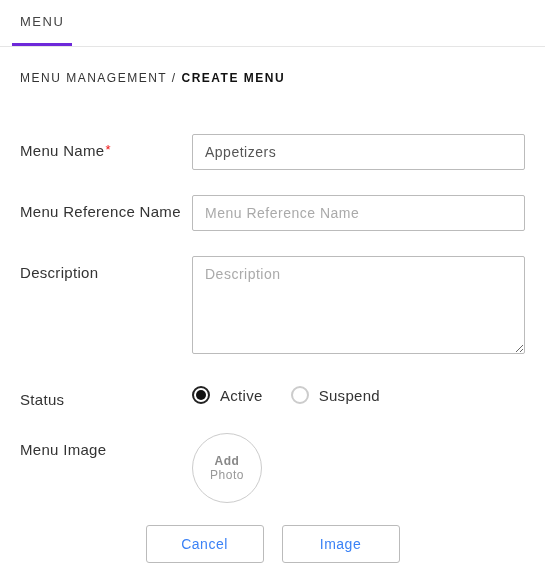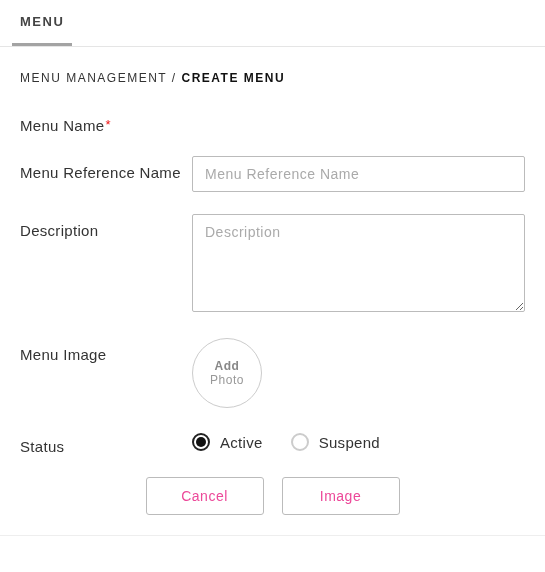--- a/index.html
+++ b/index.html
@@ -14,41 +14,42 @@
     .tabs {
       border-bottom: 1px solid #e5e5e5;
       padding: 0;
     }
     .tab {
       display: inline-block;
       padding: 14px 8px 14px 8px;
       font-size: 13px;
       letter-spacing: 1.5px;
       color: #444;
-      font-weight: 700;
-      border-bottom: 3px solid #a3a3a3;
+      font-weight: 400;
+      border-bottom: 3px solid #6d28d9;
       margin-left: 12px;
     }
     .breadcrumb {
       padding: 24px 20px 0 20px;
       font-size: 12px;
       letter-spacing: 1.5px;
       color: #333;
     }
     .breadcrumb .current {
       font-weight: 700;
       color: #111;
     }
     .form {
       padding: 24px 20px 0 20px;
     }
     .form-row {
       display: flex;
       align-items: flex-start;
       margin-bottom: 22px;
+      margin-top: 25px;
     }
     .form-label {
       width: 172px;
       flex-shrink: 0;
       font-size: 15px;
       color: #333;
       padding-top: 8px;
       letter-spacing: 0.3px;
     }
     .required {
@@ -133,21 +134,21 @@
       margin-top: 20px;
       padding-bottom: 20px;
     }
     .btn {
       width: 118px;
       height: 38px;
       border: 1px solid #bbb;
       background: #fff;
       border-radius: 3px;
       font-size: 14px;
-      color: #ec4899;
+      color: #3b82f6;
       cursor: pointer;
       letter-spacing: 0.5px;
     }
     hr.footer-line {
       border: none;
       border-top: 1px solid #eee;
       margin: 0;
     }
   </style>
 </head>
@@ -160,43 +161,36 @@
 <div class="breadcrumb">
   <span>MENU MANAGEMENT</span><span> / </span><span class="current">CREATE MENU</span>
 </div>
 
 <div class="form">
 
   <div class="form-row">
     <div class="form-label">
       <span>Menu Name</span><span class="required">*</span>
     </div>
+    <div class="form-field">
+      <input type="text" class="text-input" value="Appetizers" style="">
+    </div>
   </div>
 
   <div class="form-row">
     <div class="form-label">Menu Reference Name</div>
     <div class="form-field">
       <input type="text" class="text-input" placeholder="Menu Reference Name" style="">
     </div>
   </div>
 
   <div class="form-row">
     <div class="form-label">Description</div>
     <div class="form-field">
       <textarea class="textarea" placeholder="Description" style=""></textarea>
-    </div>
-  </div>
-
-  <div class="form-row">
-    <div class="form-label">Menu Image</div>
-    <div class="form-field">
-      <div class="add-photo">
-        <span class="add-line">Add</span>
-        <span>Photo</span>
-      </div>
     </div>
   </div>
 
   <div class="form-row">
     <div class="form-label">Status</div>
     <div class="form-field">
       <div class="radio-group">
         <div class="radio-option">
           <span class="radio-circle">
               <span class="radio-dot"></span>
@@ -204,20 +198,30 @@
           <span>Active</span>
         </div>
         <div class="radio-option">
           <span class="radio-circle unchecked"></span>
           <span>Suspend</span>
         </div>
       </div>
     </div>
   </div>
 
+  <div class="form-row">
+    <div class="form-label">Menu Image</div>
+    <div class="form-field">
+      <div class="add-photo">
+        <span class="add-line">Add</span>
+        <span>Photo</span>
+      </div>
+    </div>
+  </div>
+
 </div>
 
 <div class="button-row">
   <button class="btn">Cancel</button>
   <button class="btn">Image</button>
 </div>
 
 <hr class="footer-line">
 
 </body></html>

